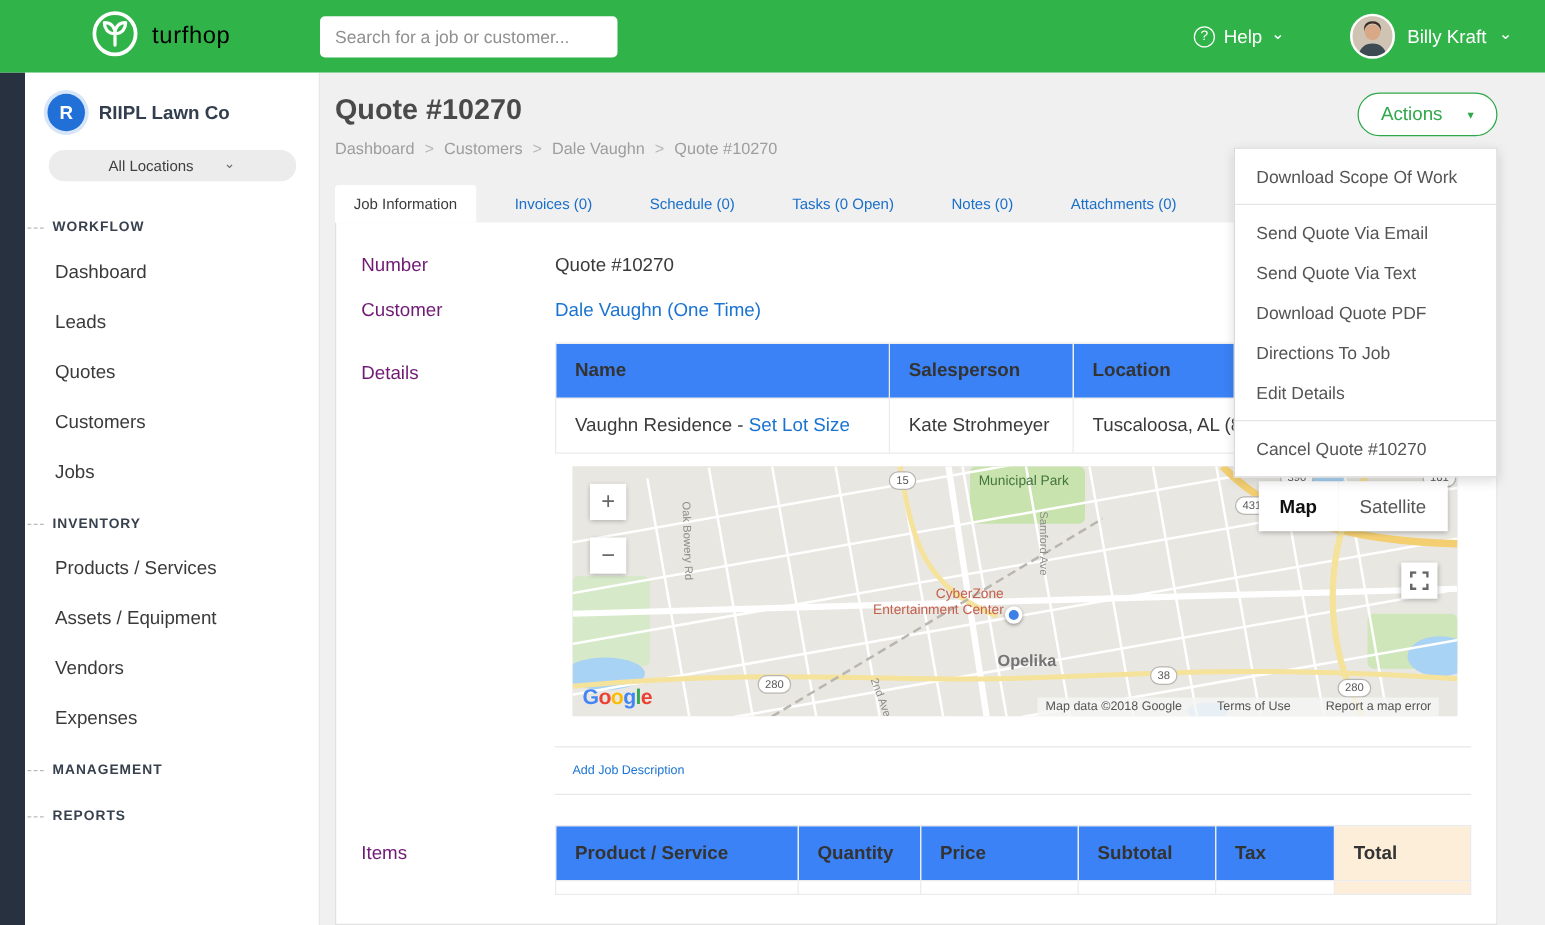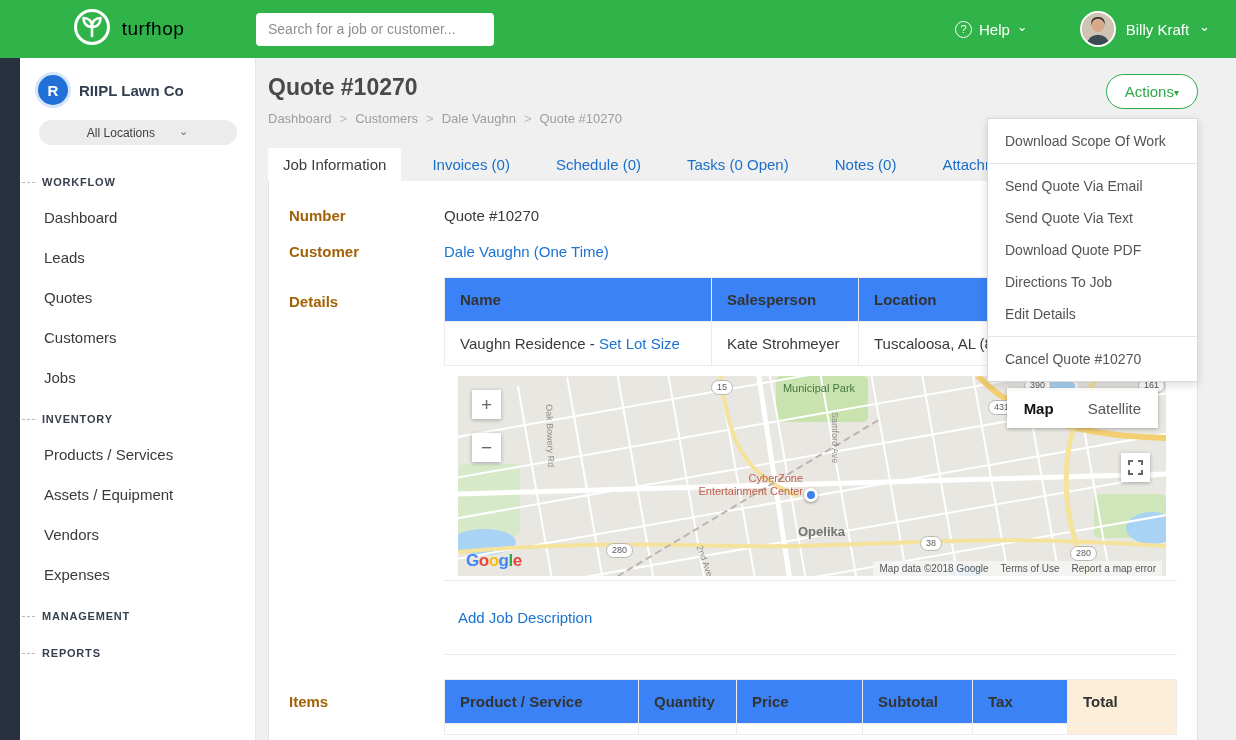--- a/index.html
+++ b/index.html
@@ -31,29 +31,29 @@
   .section-head{display:flex;align-items:center;gap:7px;padding:15px 0 10px 2px;font-size:11px;font-weight:bold;letter-spacing:.8px;color:#37404d}
   .dash{width:13px;border-top:1px dashed #b9b9b9}
   .nav-item{padding:11px 0 12px 24px;font-size:15px;color:#3a3a3a;cursor:pointer}
 
   
   .main{position:absolute;left:256px;top:58px;width:980px;height:682px;background:#f0f0f0;padding:16px 38px 0 12px}
   .page-title{font-size:23px;color:#4a4a4a;font-weight:bold}
   .breadcrumb{margin-top:10px;font-size:13px;color:#9d9d9d;display:flex;gap:8px}
   .crumb{cursor:pointer}
   .crumb-sep{color:#b9b9b9}
-  .actions-btn{position:absolute;top:16px;right:38px;height:35px;padding:0 18px;background:#fff;border:1px solid #2fa84a;border-radius:18px;color:#2fa84a;font-size:15px;display:flex;align-items:center;gap:0;cursor:pointer;font-family:inherit}
+  .actions-btn{position:absolute;top:16px;right:38px;height:35px;padding:0 18px;background:#fff;border:1px solid #2fa84a;border-radius:18px;color:#2fa84a;font-size:15px;display:flex;align-items:center;gap:20px;cursor:pointer;font-family:inherit}
   .actions-btn .caret{font-size:10px;margin-top:1px}
   .tabs{display:flex;gap:16px;margin-top:22px}
-  .tab{padding:8px 15px;font-size:15px;color:#1a6fc9;cursor:pointer;white-space:nowrap}
+  .tab{padding:8px 15px;font-size:12px;color:#1a6fc9;cursor:pointer;white-space:nowrap}
   .tab.active{background:#fff;color:#3c3c3c;border-radius:3px 3px 0 0}
   .card{background:#fff;border:1px solid #e2e2e2;border-top:none;padding:24px 20px;height:562px;overflow:hidden}
 
   .field-row{display:flex;margin-bottom:17px}
-  .field-label{width:155px;font-size:15px;font-weight:bold;color:#a16207;padding-top:14px;flex:none}
+  .field-label{width:155px;font-size:15px;font-weight:normal;color:#701a75;padding-top:14px;flex:none}
   .field-row.slim .field-label{padding-top:2px}
   .field-value{font-size:15px;color:#3a3a3a;padding-top:2px}
   .link{color:#1a73d2;cursor:pointer;text-decoration:none}
   .details-content{flex:1;min-width:0}
 
   table{border-collapse:collapse;width:100%;table-layout:fixed}
   th,td{border:1px solid #ececec;font-size:15px;text-align:left;padding:13px 15px;color:#3a3a3a;white-space:nowrap;overflow:hidden}
   th{font-weight:bold;color:#333;background:#3b82f6}
   .itable .total-col{background:#fdeeda}
   .stub td{height:11px;padding:0;border-top:1px solid #ececec}
@@ -74,24 +74,24 @@
   .st2{left:382px;top:36px;transform:rotate(90deg);transform-origin:left top}
   .st3{left:246px;top:168px;transform:rotate(70deg);transform-origin:left top}
   .marker{position:absolute;left:346px;top:112px;width:14px;height:14px;border-radius:50%;background:#3f80e8;border:3px solid #fff;box-shadow:0 1px 3px rgba(0,0,0,.4)}
   .zoom{position:absolute;left:14px;top:14px;display:flex;flex-direction:column;gap:14px}
   .zbtn{width:29px;height:29px;background:#fff;box-shadow:0 1px 4px rgba(0,0,0,.3);font-size:19px;color:#666;display:flex;align-items:center;justify-content:center;cursor:pointer;border:none;font-family:inherit}
   .mtype{position:absolute;right:8px;top:12px;display:flex;box-shadow:0 1px 4px rgba(0,0,0,.3)}
   .mtbtn{height:40px;background:#fff;border:none;font-size:15px;padding:0 17px;cursor:pointer;font-family:inherit;color:#565656}
   .mtbtn.active{font-weight:bold;color:#111}
   .fs-btn{position:absolute;right:16px;top:77px;width:29px;height:29px;background:#fff;box-shadow:0 1px 4px rgba(0,0,0,.3);display:flex;align-items:center;justify-content:center;cursor:pointer;border:none}
   .glogo{position:absolute;left:8px;bottom:5px;font-size:17px;font-weight:bold;letter-spacing:-.5px;cursor:pointer}
-  .attrib{position:absolute;right:4px;bottom:0;background:rgba(245,245,245,.82);font-size:10px;color:#555;padding:2px 6px;display:flex;gap:12px;white-space:nowrap}
+  .attrib{position:absolute;right:15px;bottom:0;background:rgba(245,245,245,.82);font-size:10px;color:#555;padding:2px 6px;display:flex;gap:28px;white-space:nowrap}
   .attrib .a-link{cursor:pointer}
 
-  .desc-box{margin-top:4px;border-top:1px solid #e8e8e8;border-bottom:1px solid #e8e8e8;padding:28px 14px;font-size:15px}
+  .desc-box{margin-top:24px;border-top:1px solid #e8e8e8;border-bottom:1px solid #e8e8e8;padding:13px 14px;font-size:10px}
   .items-row{margin-top:24px}
 
   
   .menu{position:absolute;top:60px;right:38px;width:211px;background:#fff;border:1px solid #d9d9d9;box-shadow:0 3px 9px rgba(0,0,0,.14);z-index:70;padding:6px 0}
   .menu-item{padding:8px 17px;font-size:14px;color:#545454;cursor:pointer;white-space:nowrap}
   .menu-div{border-top:1px solid #e5e5e5;margin:6px 0}
 </style>
 </head>
 <body>
 

